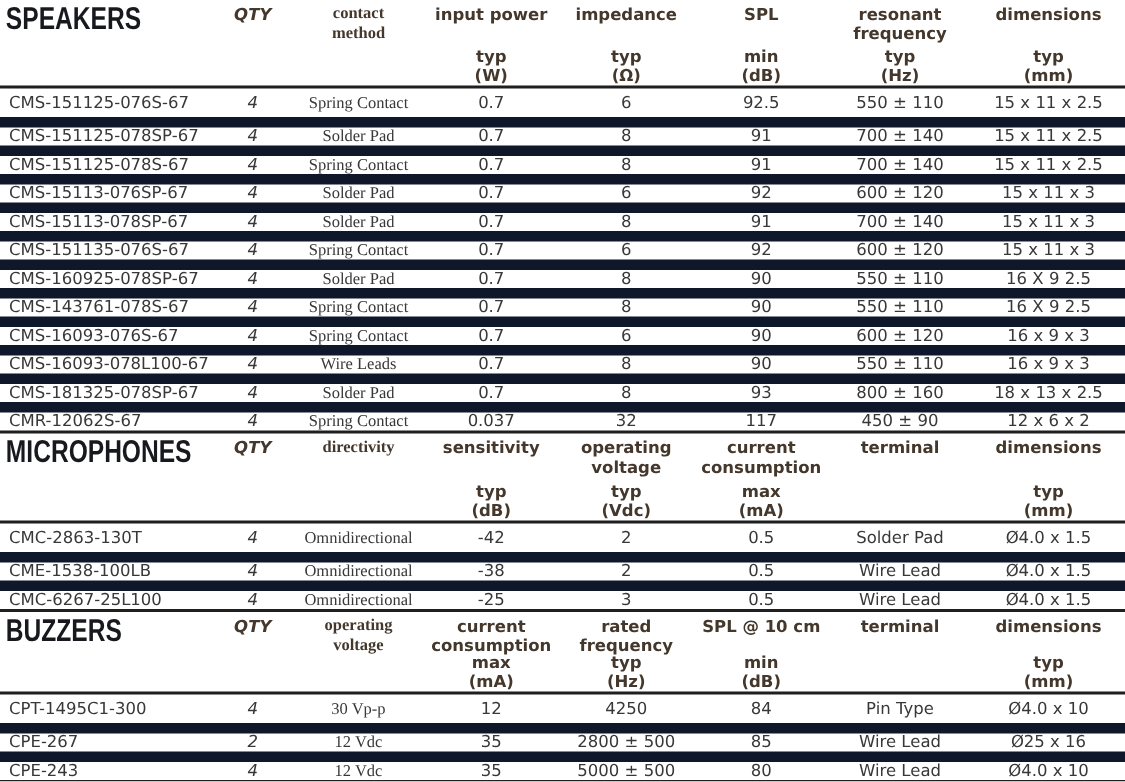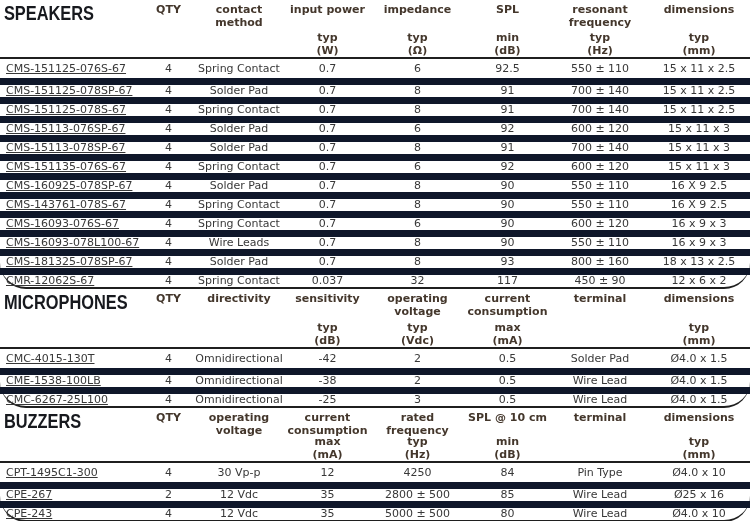--- a/index.html
+++ b/index.html
@@ -3,21 +3,21 @@
 <meta charset="utf-8">
 <style>
   html, body { margin: 0; padding: 0; background: #ffffff; }
   .page {
     width: 750px; height: 521px; background: #ffffff;
     font-family: "DejaVu Sans", sans-serif;
     overflow: hidden; box-sizing: border-box;
   }
   .sec { width: 750px; }
   
-  .c0 { width: 142px; text-decoration: underline; } .c1 { width: 53px; } .c2 { width: 88px; }
+  .c0 { width: 142px; } .c1 { width: 53px; font-style: italic; } .c2 { width: 88px; font-family: Liberation Serif, serif; }
   .c3 { width: 89px; }  .c4 { width: 91px; } .c5 { width: 89px; }
   .c6 { width: 96px; }  .c7 { width: 102px; }
   .c0, .c1, .c2, .c3, .c4, .c5, .c6, .c7 { box-sizing: border-box; flex: 0 0 auto; }
 
   .thead {
     display: flex; position: relative;
     border-bottom: 2px solid #1f1f1f;
   }
   .sec-speakers .thead    { height: 57px; }
   .sec-microphones .thead { height: 58px; }
@@ -36,21 +36,21 @@
     font-weight: 700; font-size: 11px; color: #44372c;
     text-align: center; line-height: 13px; padding-top: 3px;
     white-space: pre-line;
   }
   .sub {
     position: absolute; left: 0; right: 0; bottom: 0;
     font-weight: 700; font-size: 11px; color: #44372c;
     text-align: center; line-height: 13px; white-space: pre-line;
   }
 
-  .tbody { border-bottom: 2px solid #1f1f1f; border-radius: 26px; }
+  .tbody { border-bottom: 2px solid #1f1f1f; }
   .tr { display: flex; align-items: center; height: 19px; box-sizing: border-box; }
   .tr + .tr { border-top: 7px solid #0f172a; }
   .td {
     font-size: 11px; color: #383838; text-align: center;
     white-space: nowrap; overflow: hidden; line-height: 18px;
   }
   .td.left { text-align: left; padding-left: 6px; }
 </style>
 </head>
 <body>
@@ -252,21 +252,21 @@
         <div class="lbl">terminal</div>
       </div>
       <div class="hc c7">
         <div class="lbl">dimensions</div>
         <div class="sub">typ
 (mm)</div>
       </div>
     </div>
     <div class="tbody">
       <div class="tr">
-          <div class="td c0 left">CMC-4015-130T</div>
+          <div class="td c0 left">CMC-2863-130T</div>
           <div class="td c1">4</div>
           <div class="td c2">Omnidirectional</div>
           <div class="td c3">-42</div>
           <div class="td c4">2</div>
           <div class="td c5">0.5</div>
           <div class="td c6">Solder Pad</div>
           <div class="td c7">Ø4.0 x 1.5</div>
         </div>
         <div class="tr">
           <div class="td c0 left">CME-1538-100LB</div>

